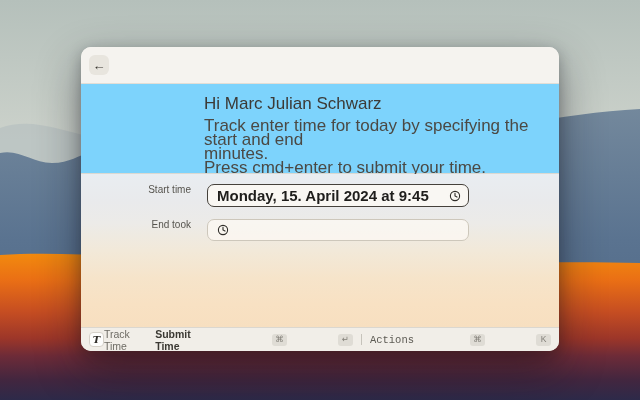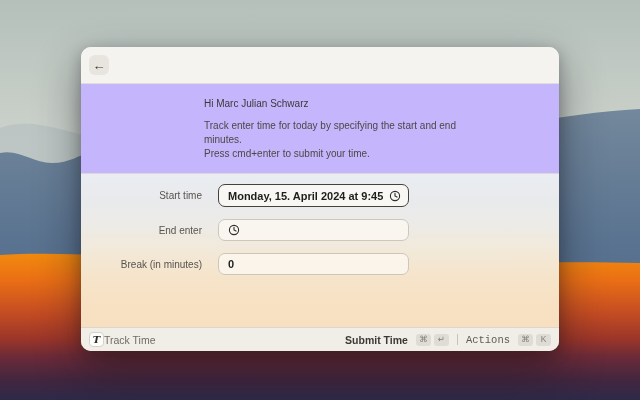--- a/index.html
+++ b/index.html
@@ -24,62 +24,62 @@
     display:flex; align-items:center; padding:0 8px;
   }
   .back-btn {
     width:20px; height:20px; border-radius:6px; background:#e8e5de;
     display:flex; align-items:center; justify-content:center;
     color:#34322d; font-size:13px; font-weight:bold; cursor:pointer;
     line-height:1;
   }
 
   .desc-section {
-    height:90px; flex:0 0 90px; background:#c4b5fd;
+    height:90px; flex:0 0 90px; background:#7dd3fc;
     border-bottom:1px solid #dbd9d2;
     padding:13px 30px 0 123px;
-    font-size:10px; color:#4b4944;
+    font-size:17px; color:#4b4944;
   }
   .greeting { color:#3c3a36; margin-bottom:9px; line-height:13px; }
   .desc-line { line-height:14px; }
 
   .form-section {
     position:relative; flex:1 1 auto;
     background:linear-gradient(180deg,
       #e9edf1 0%, #e9eaec 18%, #ecebe8 32%,
       #f2e9d9 50%, #f6e4ca 68%, #f8e1c3 85%, #f7dfc0 100%);
   }
-  .form-row { position:absolute; left:15px; width:100%; display:flex; align-items:center; }
+  .form-row { position:absolute; left:4px; width:100%; display:flex; }
   .form-row .label {
     width:106px; text-align:right; font-size:10px; color:#56544e; flex:0 0 106px;
   }
   .field {
-    margin-left:16px; width:191px; height:22px; border-radius:7px;
+    margin-left:16px; width:262px; height:22px; border-radius:7px;
     background:rgba(253,250,244,.72); border:1px solid #cdc7bb;
     display:flex; align-items:center; padding:0 7px 0 9px;
-    font-size:11px; font-weight:600; color:#1f1e1c; position:relative;
+    font-size:15px; font-weight:600; color:#1f1e1c; position:relative;
     cursor:text;
   }
   .field.focused { border:1.5px solid #45413b; background:#f9f7f3; height:23px; }
   .field .value { flex:1 1 auto; white-space:nowrap; overflow:hidden; }
   .clock { flex:0 0 auto; width:12px; height:12px; display:flex; align-items:center; }
 
   .win-footer {
     height:24px; flex:0 0 24px; background:#f1eee8; border-top:1px solid #dbd7cf;
     display:flex; align-items:center; padding:0 8px; font-size:10.5px;
   }
   .ext-icon {
     width:15px; height:15px; border-radius:4px; background:#fdfdfc;
     border:0.5px solid #d5d1c9; display:flex; align-items:center; justify-content:center;
     font-family:"DejaVu Serif", serif; font-style:italic; font-weight:bold;
     font-size:10px; color:#2e2c28; transform:none;
   }
   .ext-name { color:#6e6c65; }
   .footer-right { margin-left:auto; display:flex; align-items:center; }
-  .action-btn { display:flex; align-items:center; cursor:pointer; }
+  .action-btn { display:flex; align-items:center; cursor:pointer;gap:48px; }
   .primary-label { font-weight:700; color:#3b3933; margin-right:8px; }
   .secondary-label { color:#5d5b54; margin-right:8px;font-family:Liberation Mono, monospace; }
   .key-badge {
     min-width:15px; height:12px; padding:0 2px; border-radius:3px; background:#dfdcd5;
     color:#807d76; font-size:8.5px; display:flex; align-items:center; justify-content:center;
     line-height:1;
   }
   .key-badge + .key-badge { margin-left:3px; }
   .footer-divider { width:1px; height:11px; background:#c6c3bb; margin:0 8px; }
 </style>
@@ -139,37 +139,31 @@
         <span class="clock">
           <svg width="12" height="12" viewBox="0 0 12 12">
             <circle cx="6" cy="6" r="4.6" fill="none" stroke="#2f2d29" stroke-width="1.1"></circle>
             <path d="M6 3.4 L6 6 L8 7.1" fill="none" stroke="#2f2d29" stroke-width="1.1" stroke-linecap="round"></path>
           </svg>
         </span>
       </div>
     </div>
 
     <div class="form-row" style="top:45px;">
-      <div class="label">End enter</div>
+      <div class="label">End took</div>
       <div class="field">
         <span class="clock">
           <svg width="12" height="12" viewBox="0 0 12 12">
             <circle cx="6" cy="6" r="4.6" fill="none" stroke="#2f2d29" stroke-width="1.1"></circle>
             <path d="M6 3.4 L6 6 L8 7.1" fill="none" stroke="#2f2d29" stroke-width="1.1" stroke-linecap="round"></path>
           </svg>
         </span>
       </div>
     </div>
 
-    <div class="form-row" style="top:79px;">
-      <div class="label">Break (in minutes)</div>
-      <div class="field">
-        <span class="value">0</span>
-      </div>
-    </div>
 
   </div>
 
   <div class="win-footer">
     <div class="ext-icon">
       <span>T</span>
     </div>
     <div class="ext-name">Track Time</div>
 
     <div class="footer-right">

